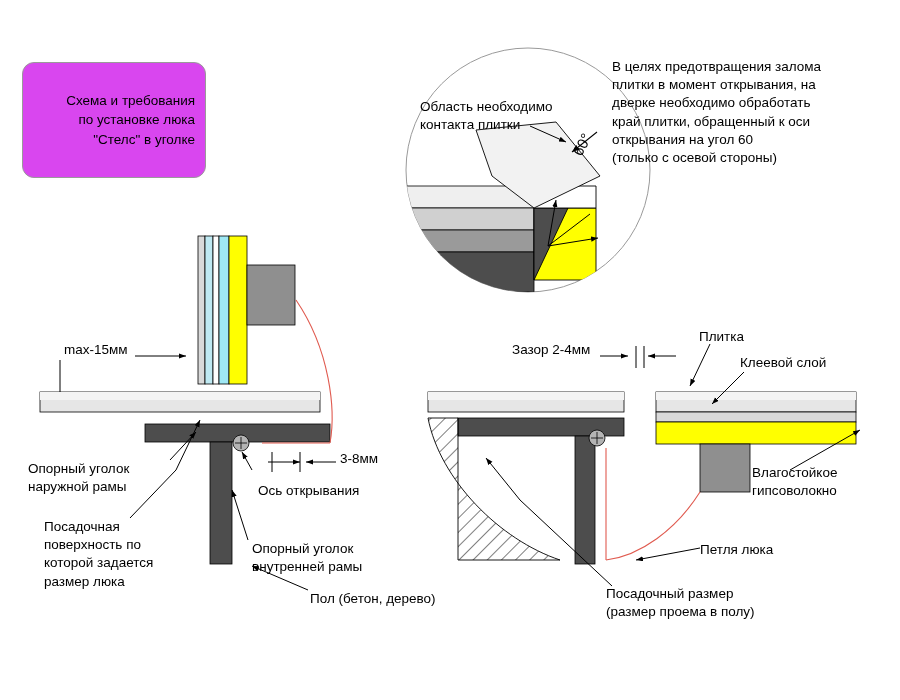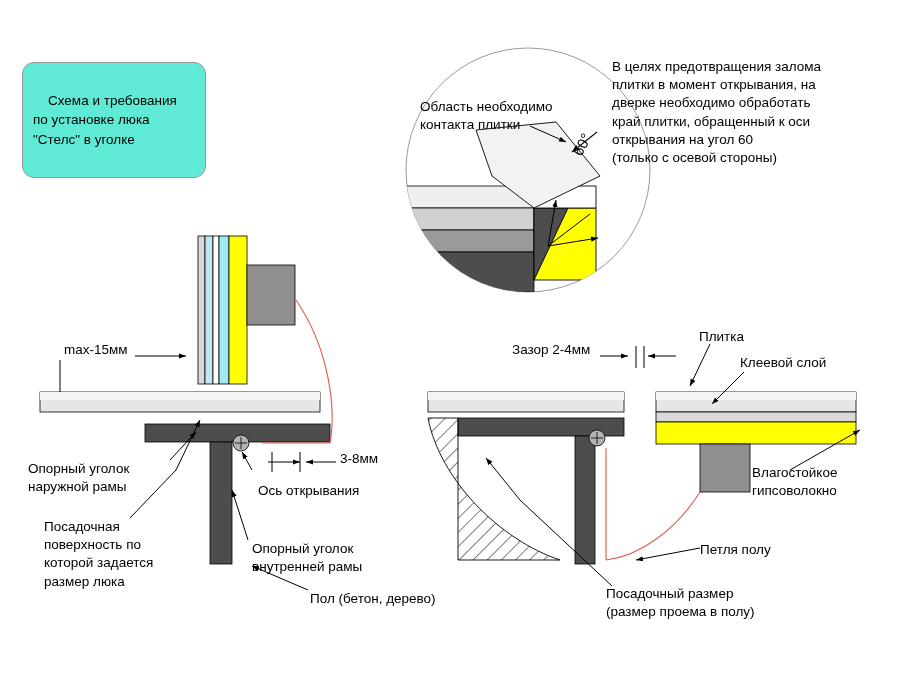--- a/index.html
+++ b/index.html
@@ -22,27 +22,28 @@
     font-size: 13.5px;
     color: #000000;
     line-height: 1.35;
     white-space: pre;
   }
   .lbl.center { text-align: left; }
   .callout-box {
     position: absolute;
     border: 1px solid #9a9a9a;
     border-radius: 12px;
-    background: #5eead4;
+    background: #d946ef;
     box-sizing: border-box;
     padding: 8px 10px;
     font-size: 13.5px;
     line-height: 1.45;
     color: #000;
     white-space: pre;
+    text-align: right;
   }
   svg.layer {
     position: absolute;
     left: 0;
     top: 0;
     width: 900px;
     height: 700px;
   }
 </style>
 </head>
@@ -203,18 +204,18 @@
 
   <div class="lbl" style="left:512px; top:341px;">Зазор 2-4мм</div>
 
   <div class="lbl" style="left:699px; top:328px;">Плитка</div>
 
   <div class="lbl" style="left:740px; top:354px;">Клеевой слой</div>
 
   <div class="lbl" style="left:752px; top:464px;">Влагостойкое
 гипсоволокно</div>
 
-  <div class="lbl" style="left:700px; top:541px;">Петля полу</div>
+  <div class="lbl" style="left:700px; top:541px;">Петля люка</div>
 
   <div class="lbl" style="left:606px; top:585px;">Посадочный размер
 (размер проема в полу)</div>
 
 </div>
 
 </body></html>

